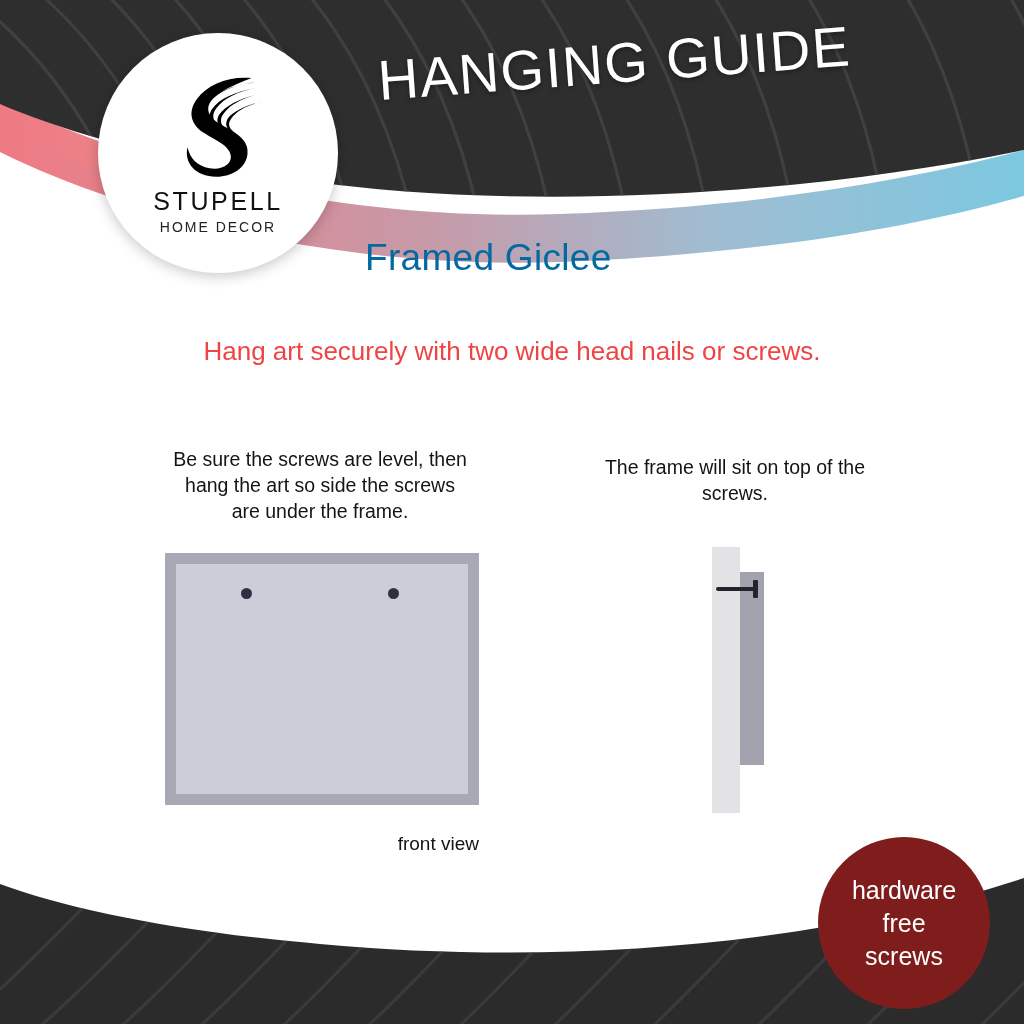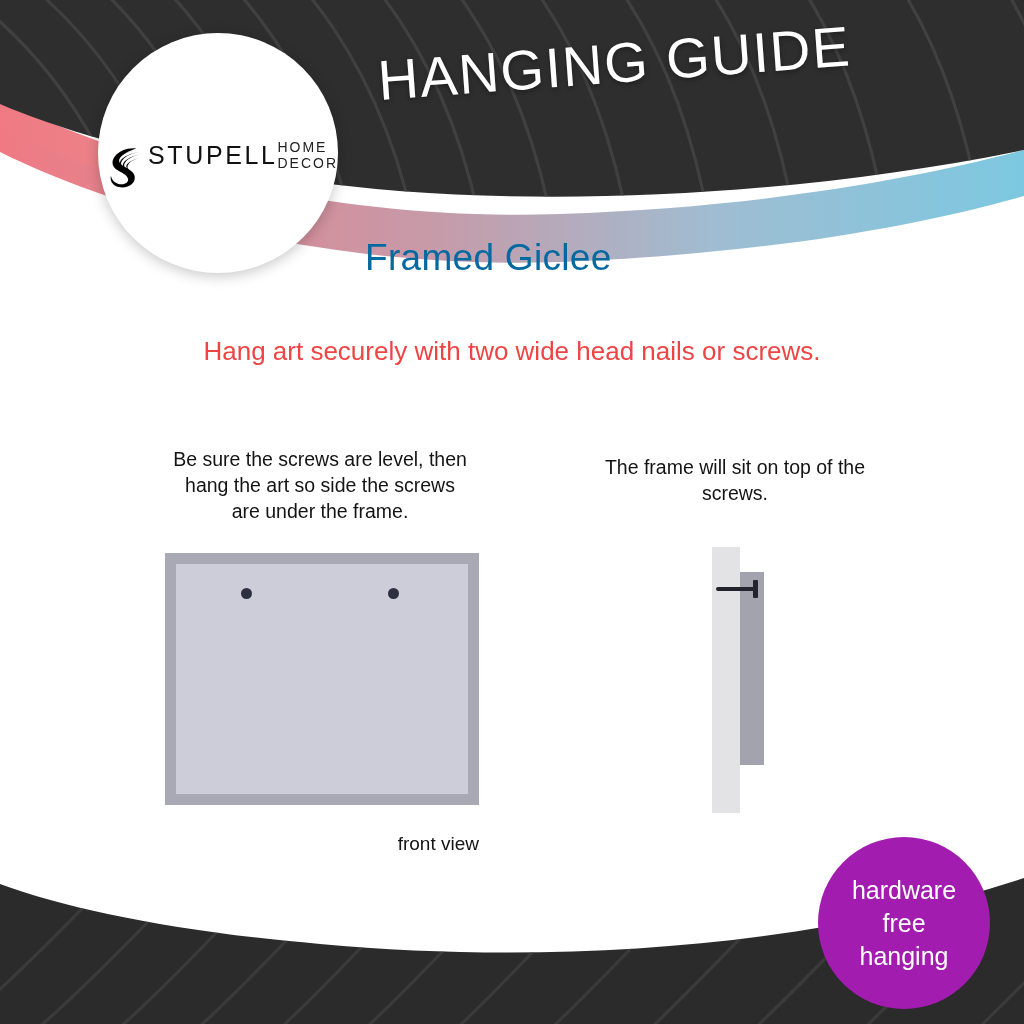--- a/index.html
+++ b/index.html
@@ -13,21 +13,21 @@
   #stage{position:absolute;inset:0;width:1024px;height:1024px;overflow:hidden;background:#fff;}
 
   
   .waves{position:absolute;left:0;top:0;width:1024px;height:1024px;}
 
   
   .logo-badge{
     position:absolute;left:98px;top:33px;width:240px;height:240px;
     border-radius:50%;background:#ffffff;
     box-shadow:0 3px 14px rgba(0,0,0,0.22);
-    display:flex;align-items:center;justify-content:flex-start;
+    display:flex;flex-direction:column;align-items:center;justify-content:flex-start;
   }
   .logo-mark{width:126px;height:126px;margin-top:24px;}
   .logo-name{
     font-size:25px;letter-spacing:2.6px;color:#111;margin-top:4px;
     font-family:"Liberation Sans", sans-serif;font-weight:400;
   }
   .logo-sub{
     font-size:14px;letter-spacing:2.0px;color:#222;margin-top:3px;
     font-family:"Liberation Sans", sans-serif;font-weight:400;
   }
@@ -103,21 +103,21 @@
     font-size:19px;color:#141414;font-weight:500;
   }
   .label-side{
     position:absolute;left:630px;top:843px;width:216px;text-align:center;
     font-size:19px;color:#141414;font-weight:500;
   }
 
   
   .hw-badge{
     position:absolute;left:818px;top:837px;width:172px;height:172px;
-    border-radius:50%;background:#a21caf;
+    border-radius:50%;background:#7f1d1d;
     display:flex;flex-direction:column;align-items:center;justify-content:center;
     color:#ffffff;font-size:25px;line-height:33px;font-weight:400;text-align:center;
   }
 </style>
 </head>
 <body>
 
 <div id="stage">
 
   <svg class="waves" viewBox="0 0 1024 1024" width="1024" height="1024" preserveAspectRatio="none">
@@ -220,16 +220,16 @@
   <div class="side-wall"></div>
   <div class="side-frame"></div>
   <div class="nail-shaft"></div>
   <div class="nail-head"></div>
 
   <div class="label-front">front view</div>
 
   <div class="hw-badge">
     <span>hardware</span>
     <span>free</span>
-    <span>hanging</span>
+    <span>screws</span>
   </div>
 
 </div>
 
 </body></html>

